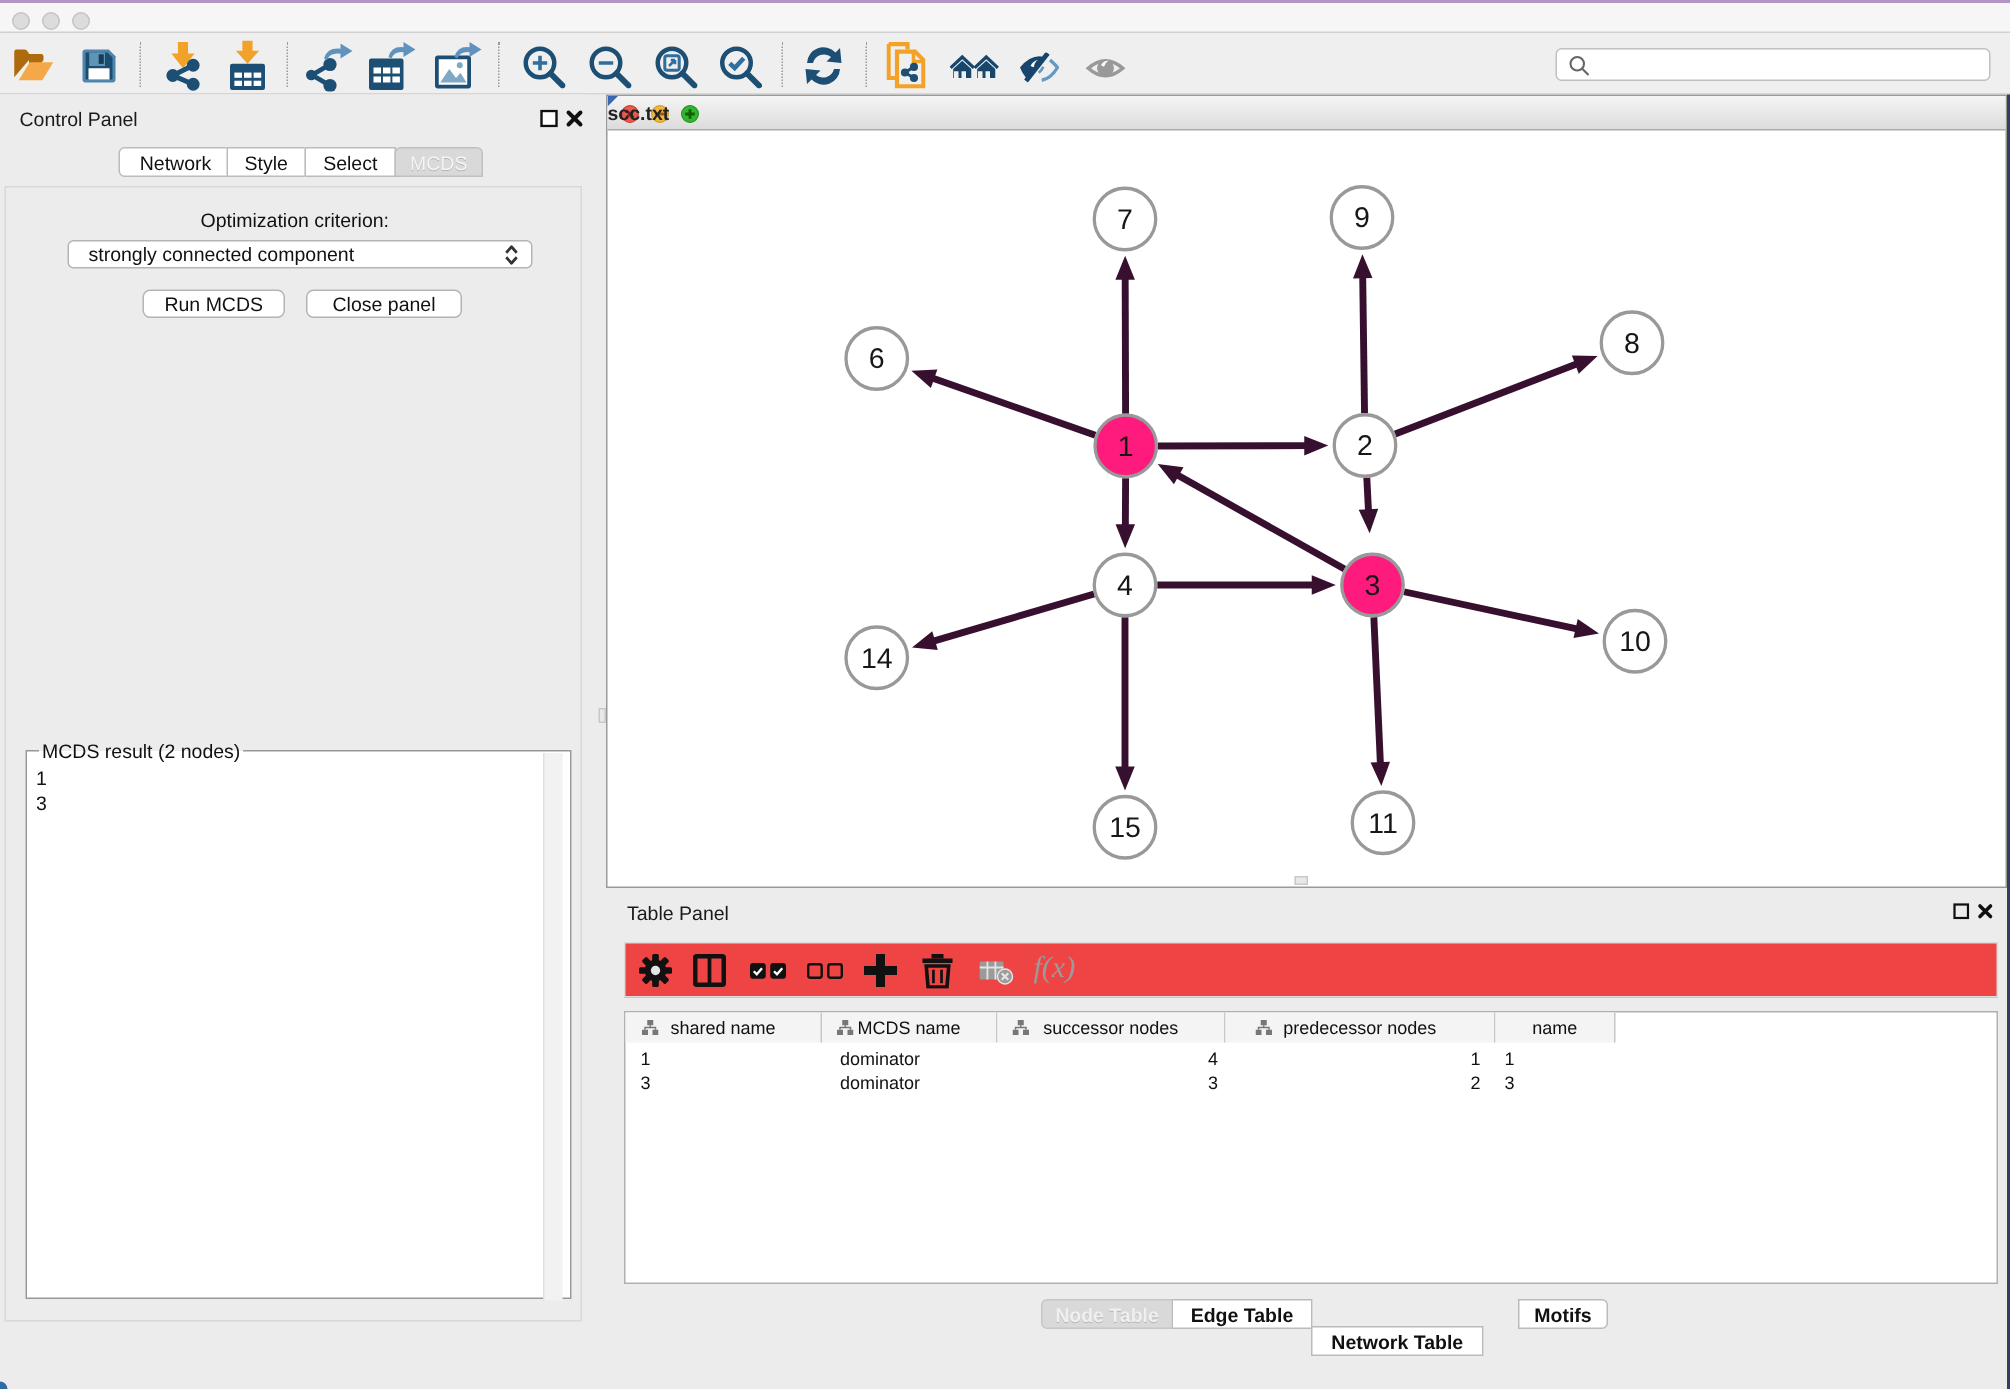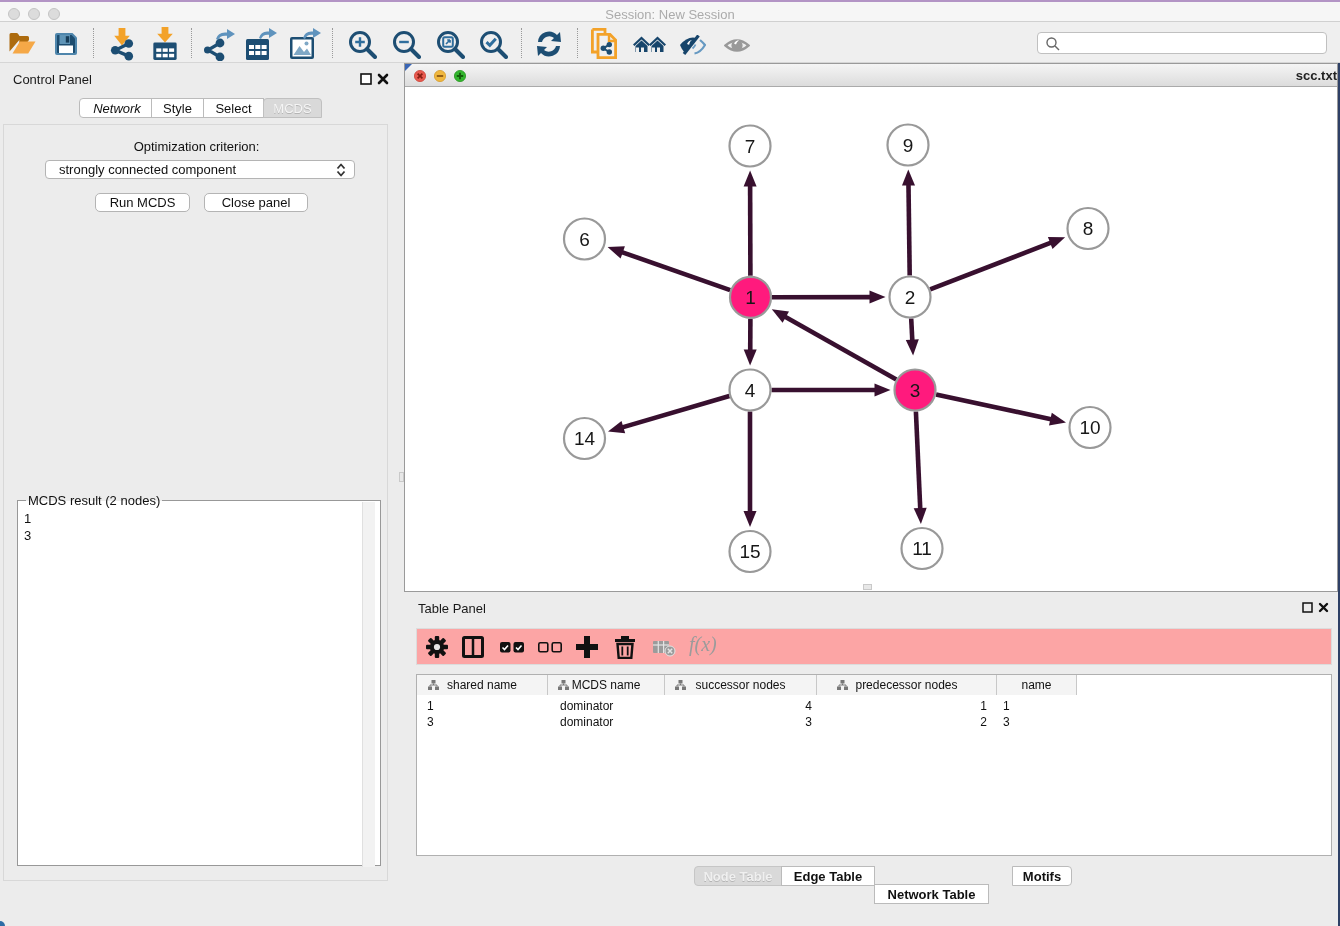--- a/index.html
+++ b/index.html
@@ -23,45 +23,44 @@
 #opt-label { position:absolute; left:0; top:14px; width:385px; text-align:center; font-size:13px; color:#111; }
 #opt-select { position:absolute; left:41px; top:35px; width:310px; height:19px; background:#fff; border:1px solid #b4b4b4; border-radius:4px; font-size:13px; color:#111; line-height:17px; padding-left:13px; }
 .btn { position:absolute; top:68px; height:19px; background:#fff; border:1px solid #b4b4b4; border-radius:5px; font-size:13px; color:#111; text-align:center; line-height:17px; }
 #mcds-box { position:absolute; left:13px; top:375px; width:364px; height:366px; border:1px solid #989898; background:#fff; }
 #mcds-label { position:absolute; left:8px; top:-8px; background:linear-gradient(#ececec 50%,#ffffff 50%); font-size:13px; color:#111; padding:0 2px; }
 #mcds-text { position:absolute; left:6px; top:9px; font-size:13px; color:#111; line-height:17px; }
 #mcds-scroll { position:absolute; right:5px; top:1px; width:13px; height:365px; background:#f2f2f2; border-left:1px solid #e0e0e0; }
 
 #win { left:404px; top:63px; width:934px; height:529px; background:#fff; border:1px solid #9a9a9a; }
 #win-titlebar { position:absolute; left:0; top:0; width:932px; height:23px; background:linear-gradient(#f5f5f5,#dcdcdc); border-bottom:1px solid #aaa; }
-#win-title { position:absolute; left:0; top:4px; width:100%; text-align:right; font-size:13px; font-weight:bold; color:#222; }
+#win-title { position:absolute; left:0; top:4px; width:100%; text-align:left; font-size:13px; font-weight:bold; color:#222; }
 
 #tp { left:404px; top:593px; width:936px; height:297px; background:#ececec; }
 #tp-title { position:absolute; left:14px; top:8px; font-size:13px; color:#1a1a1a; }
-#tp-toolbar { position:absolute; left:12px; top:35px; width:916px; height:37px; background:#fca5a5; border:1px solid #dcdcdc; }
+#tp-toolbar { position:absolute; left:12px; top:35px; width:916px; height:37px; background:#ef4444; border:1px solid #dcdcdc; }
 #tp-table { position:absolute; left:12px; top:81px; width:916px; height:182px; background:#fff; border:1px solid #b0b0b0;padding-left:28px; }
 .th { position:absolute; top:0; height:20px; border-right:1px solid #c8c8c8; background:#f4f4f4; font-size:12px; text-align:center; line-height:20px; color:#111; }
 .td { position:absolute; font-size:12px; color:#111; height:16px; line-height:16px; }
 #tp-tabs { position:absolute; top:273px; left:290px; height:20px; }
 .tptab { position:absolute; top:0; height:20px; border:1px solid #bbb; font-size:13px; font-weight:bold; text-align:center; line-height:19px; }
 
 #statusbar { left:0; top:891px; width:1340px; height:35px; background:#efefef; border-top:1px solid #c6c6c6; }
 #list-btn { position:absolute; left:10px; top:8px; width:28px; height:20px; background:#fdfdfd; border:1px solid #b0b0b0; }
 #mem-btn { position:absolute; left:1254px; top:6px; width:75px; height:23px; background:#f6f6f6; border:1px solid #b0b0b0; font-size:12px; color:#111; text-align:center; line-height:21px; }
 #rightstrip { left:1338px; top:63px; width:2px; height:863px; background:#2e4066; }
 </style>
 </head>
 <body>
 <div id="app">
   <div class="abs" id="purple"></div>
   <div class="abs" id="titlebar">
     <div class="tl" style="left:8px;"></div>
     <div class="tl" style="left:28px;"></div>
     <div class="tl" style="left:48px;"></div>
-    <div id="title-text">Session: New Session</div>
   </div>
   <div class="abs" id="toolbar">
     <div id="toolbar-icons">
         <svg style="position:absolute;left:7px;top:10px;" width="31" height="23" viewBox="0 0 31 23">
 <path d="M2.5 19.5 L2.5 2.5 Q2.5 1 4 1 L9.5 1 Q10.6 1 11.2 2 L12.5 4 L20.5 4 Q22 4 22 5.5 L22 8 L12.3 8 Z" fill="#ad6b0e"></path>
 <path d="M12.3 8 L22 8 L22 8 L12.5 20.5 Z" fill="#ad6b0e"></path>
 <path d="M5.5 21.5 L12.8 9.5 L28.5 9.5 L21.2 21.5 Z" fill="#f5a847"></path>
 </svg>
 <svg style="position:absolute;left:54px;top:10px;" width="24" height="24" viewBox="0 0 24 24">
 <path d="M1 3 Q1 1 3 1 L18.5 1 L23 5.5 L23 21 Q23 23 21 23 L3 23 Q1 23 1 21 Z" fill="#4f86ac"></path>
@@ -198,21 +197,21 @@
   </div>
   <div class="abs" id="cp">
     <div id="cp-title">Control Panel</div>
     <svg style="position:absolute;left:360px;top:10px;" width="12" height="12">
         <rect x="1" y="1" width="10" height="10" fill="#fff" stroke="#111" stroke-width="1.6"></rect>
       </svg>
     <svg style="position:absolute;left:377px;top:10px;" width="12" height="12">
         <path d="M2 2 L10 10 M10 2 L2 10" stroke="#111" stroke-width="2.6" stroke-linecap="round"></path>
       </svg>
     <div id="cp-tabs">
-      <div class="cptab" style="left:0; width:76px; border-radius:4px 0 0 4px;font-style:italic;">Network</div>
+      <div class="cptab" style="left:0; width:76px; border-radius:4px 0 0 4px;">Network</div>
       <div class="cptab" style="left:72px; width:53px;">Style</div>
       <div class="cptab" style="left:124px; width:61px;">Select</div>
       <div class="cptab" style="left:184px; width:59px; background:#d9d9d9; border-color:#c0c0c0; color:#f5f5f5; text-shadow:0 1px 0 #b5b5b5; border-radius:4px 4px 0 0;">MCDS</div>
     </div>
     <div id="cp-inner">
       <div id="opt-select">strongly connected component
         <svg width="10" height="14" style="position:absolute;right:8px;top:2px;" viewBox="0 0 10 14">
             <path d="M1.5 5.5 L5 1.5 L8.5 5.5 M1.5 8.5 L5 12.5 L8.5 8.5" fill="none" stroke="#333" stroke-width="1.8" stroke-linejoin="round"></path>
           </svg>
       </div>

